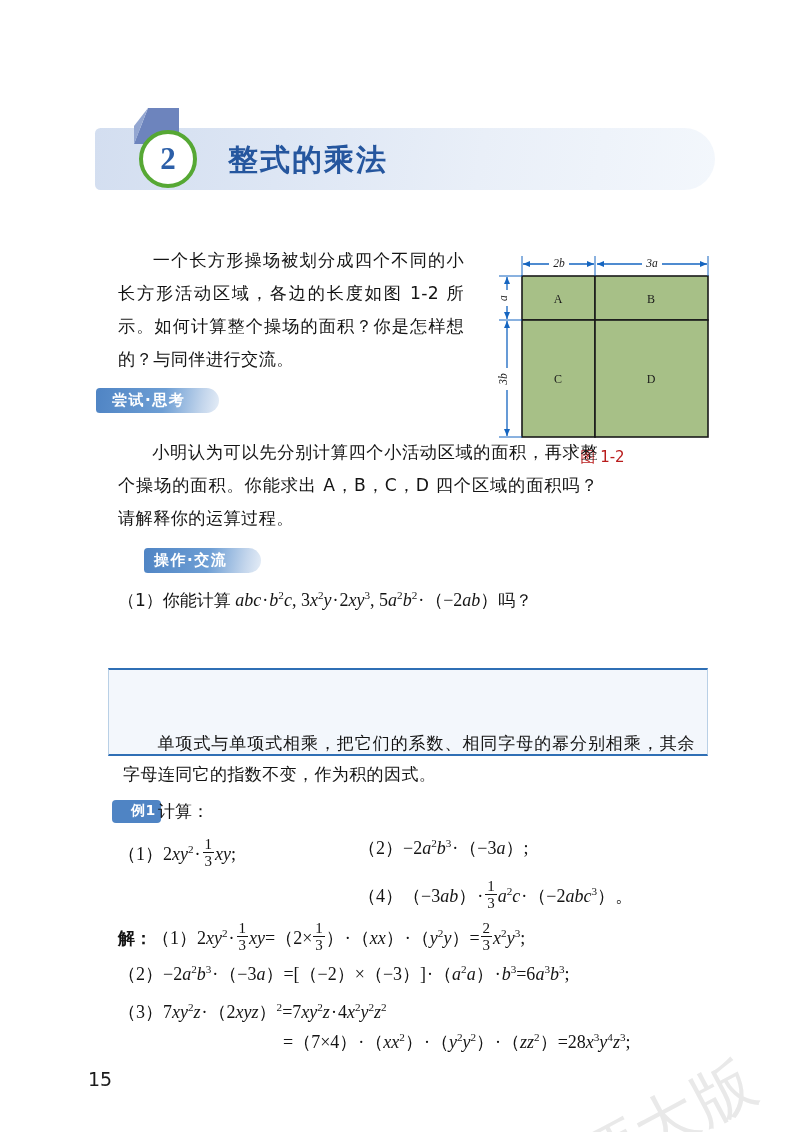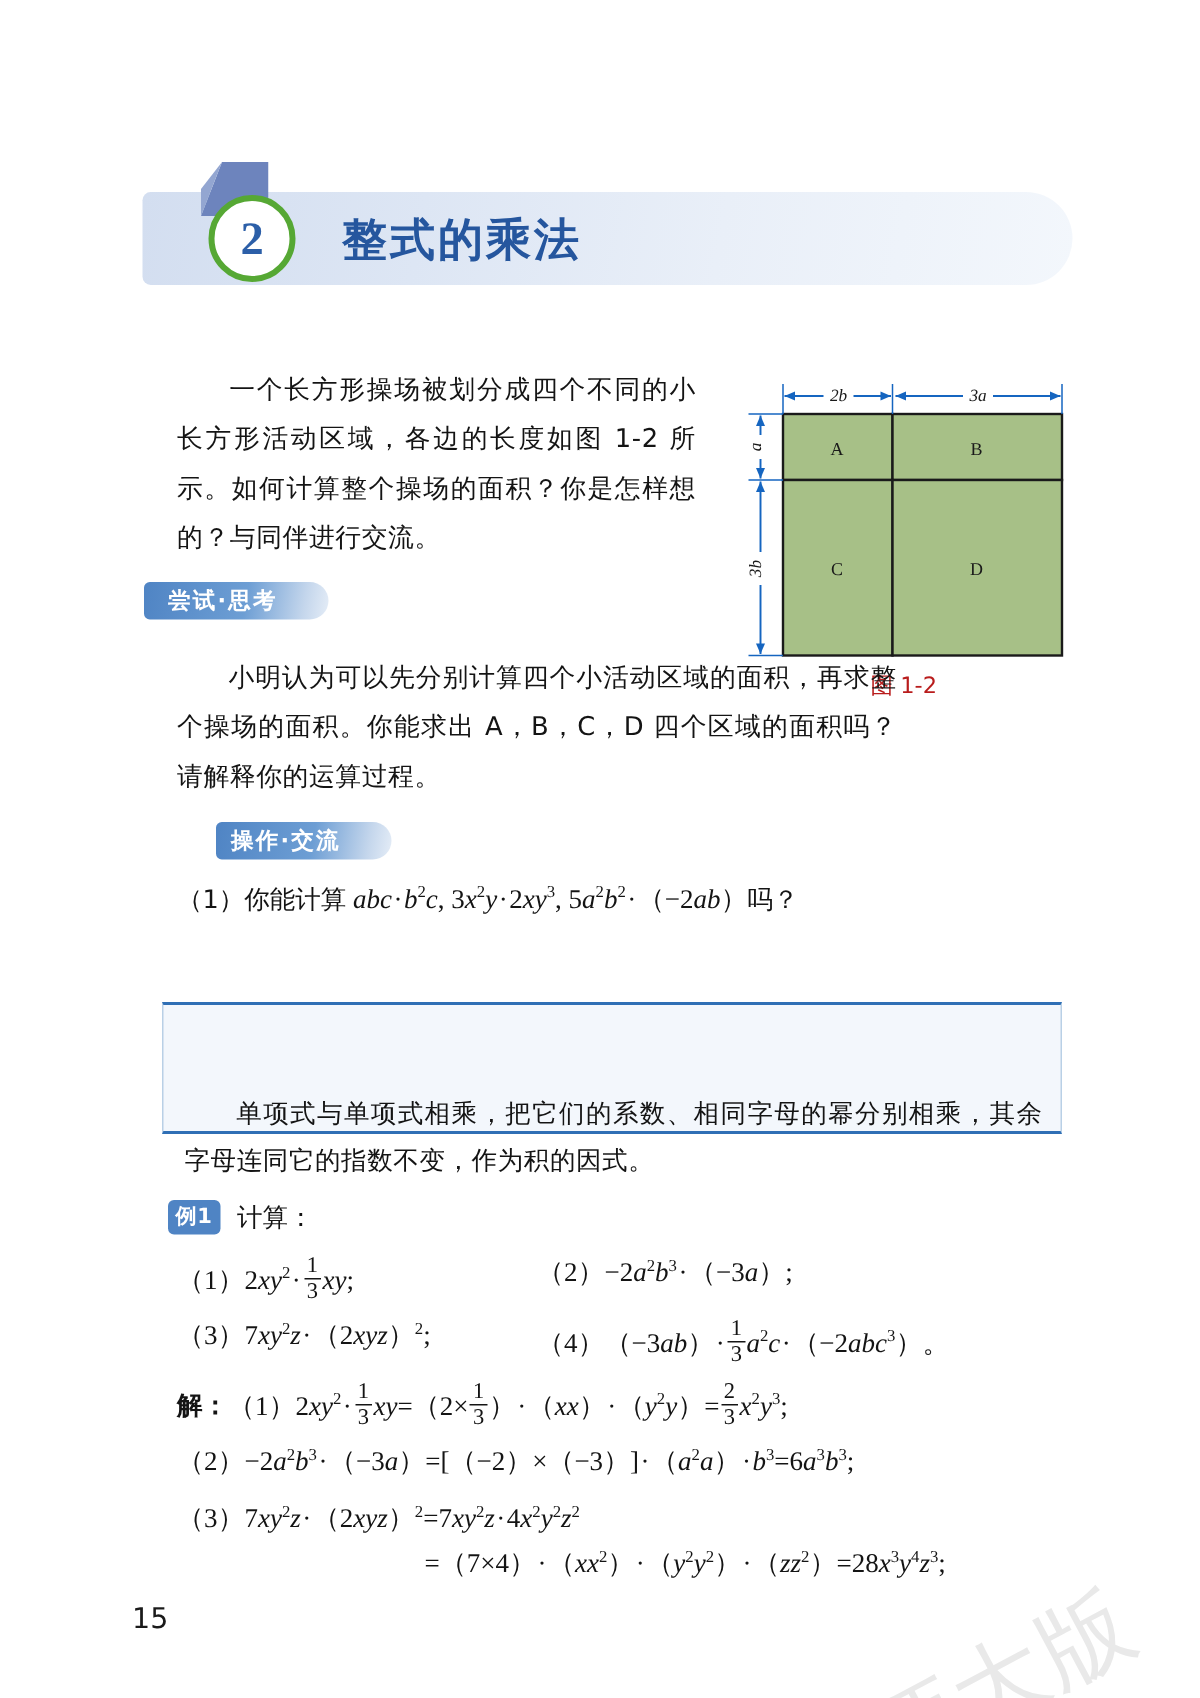--- a/index.html
+++ b/index.html
@@ -200,21 +200,21 @@
   
   #example-badge {
     position: absolute;
     left: 112px;
     top: 800px;
     background: #4f84c4;
     color: #ffffff;
     font-size: 14px;
     font-weight: bold;
     border-radius: 4px;
-    padding: 2px 5px 3px 5px;
+    padding: 2px 5px 3px 19px;
     letter-spacing: 0.5px;
     font-family: "DejaVu Sans", "Liberation Sans", sans-serif;
   }
   #example-label {
     position: absolute;
     left: 158px;
     top: 800px;
     font-size: 17px;
     color: #141414;
     font-family: "DejaVu Sans", "Liberation Sans", sans-serif;
@@ -341,21 +341,20 @@
 
   <div id="rule-box">
     <div id="rule-text"><span class="indent"></span><span>单项式与单项式相乘，把它们的系数、相同字母的幂分别相乘，其余字母连同它的指数不变，作为积的因式。</span></div>
   </div>
 
   <div id="example-badge">例1</div>
   <div id="example-label">计算：</div>
 
   <div class="exline" id="p1"><span class="mn">（1）2<span class="mi">xy</span><sup class="exn">2</sup><span class="mop">·</span><span class="frac"><span class="num">1</span><span class="den">3</span></span><span class="mi">xy</span>;</span></div>
   <div class="exline" id="p2"><span class="mn">（2）−2<span class="mi">a</span><sup class="exn">2</sup><span class="mi">b</span><sup class="exn">3</sup><span class="mop">·</span>（−3<span class="mi">a</span>）;</span></div>
-  <div class="exline" id="p3"><span class="mn">（3）7<span class="mi">xy</span><sup class="exn">2</sup><span class="mi">z</span><span class="mop">·</span>（2<span class="mi">xyz</span>）<sup class="exn">2</sup>;</span></div>
   <div class="exline" id="p4"><span class="mn">（4）（−3<span class="mi">ab</span>）<span class="mop">·</span><span class="frac"><span class="num">1</span><span class="den">3</span></span><span class="mi">a</span><sup class="exn">2</sup><span class="mi">c</span><span class="mop">·</span>（−2<span class="mi">abc</span><sup class="exn">3</sup>）。</span></div>
 
   <div class="exline" id="sol1"><span id="sol-prefix">解：</span><span class="mn">（1）2<span class="mi">xy</span><sup class="exn">2</sup><span class="mop">·</span><span class="frac"><span class="num">1</span><span class="den">3</span></span><span class="mi">xy</span>=（2×<span class="frac"><span class="num">1</span><span class="den">3</span></span>）<span class="mop">·</span>（<span class="mi">xx</span>）<span class="mop">·</span>（<span class="mi">y</span><sup class="exn">2</sup><span class="mi">y</span>）=<span class="frac"><span class="num">2</span><span class="den">3</span></span><span class="mi">x</span><sup class="exn">2</sup><span class="mi">y</span><sup class="exn">3</sup>;</span></div>
 
   <div class="exline" id="sol2"><span class="mn">（2）−2<span class="mi">a</span><sup class="exn">2</sup><span class="mi">b</span><sup class="exn">3</sup><span class="mop">·</span>（−3<span class="mi">a</span>）=[（−2）×（−3）]<span class="mop">·</span>（<span class="mi">a</span><sup class="exn">2</sup><span class="mi">a</span>）<span class="mop">·</span><span class="mi">b</span><sup class="exn">3</sup>=6<span class="mi">a</span><sup class="exn">3</sup><span class="mi">b</span><sup class="exn">3</sup>;</span></div>
 
   <div class="exline" id="sol3"><span class="mn">（3）7<span class="mi">xy</span><sup class="exn">2</sup><span class="mi">z</span><span class="mop">·</span>（2<span class="mi">xyz</span>）<sup class="exn">2</sup>=7<span class="mi">xy</span><sup class="exn">2</sup><span class="mi">z</span><span class="mop">·</span>4<span class="mi">x</span><sup class="exn">2</sup><span class="mi">y</span><sup class="exn">2</sup><span class="mi">z</span><sup class="exn">2</sup></span></div>
 
   <div class="exline" id="sol3b"><span class="mn">=（7×4）<span class="mop">·</span>（<span class="mi">xx</span><sup class="exn">2</sup>）<span class="mop">·</span>（<span class="mi">y</span><sup class="exn">2</sup><span class="mi">y</span><sup class="exn">2</sup>）<span class="mop">·</span>（<span class="mi">zz</span><sup class="exn">2</sup>）=28<span class="mi">x</span><sup class="exn">3</sup><span class="mi">y</span><sup class="exn">4</sup><span class="mi">z</span><sup class="exn">3</sup>;</span></div>
 

